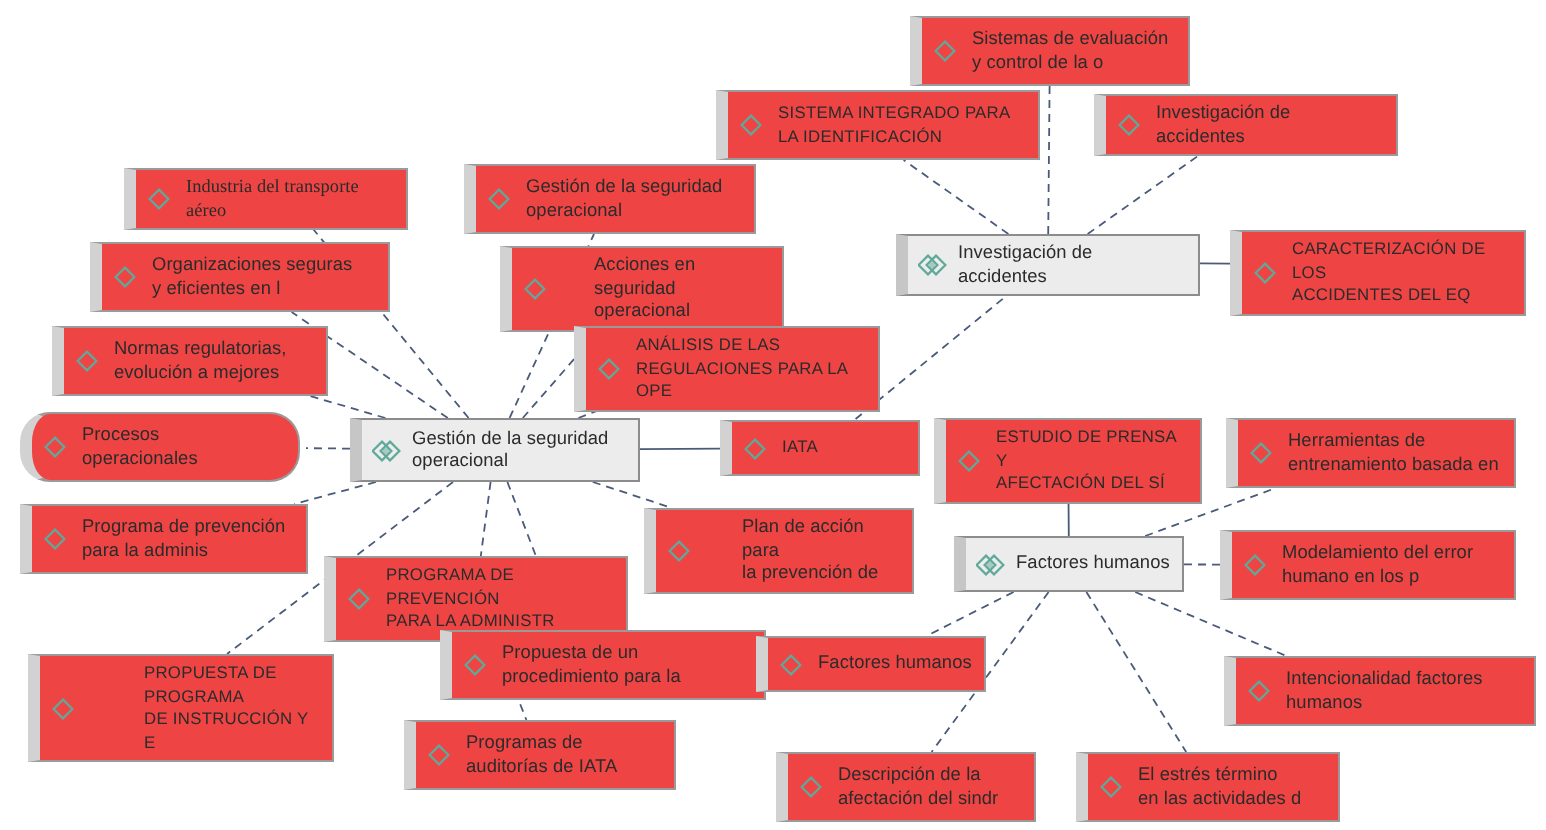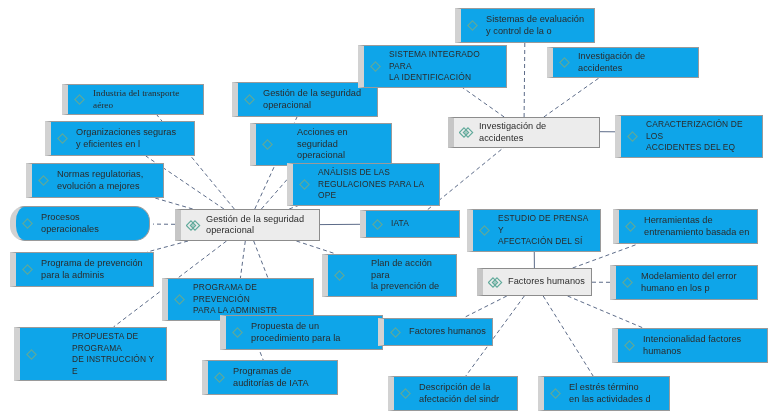--- a/index.html
+++ b/index.html
@@ -22,21 +22,21 @@
     top: 0;
     width: 773px;
     height: 415px;
     pointer-events: none;
   }
   .node {
     position: absolute;
     box-sizing: border-box;
     display: flex;
     align-items: center;
-    background: #0ea5e9;
+    background: #ef4444;
     border: 1px solid #9a9a9a;
     border-left: 6px solid #d2d2d2;
     padding: 3px 6px 3px 5px;
     z-index: 3;
   }
   .node.hub {
     background: #ececec;
     border: 1px solid #8c8c8c;
     border-left: 6px solid #c6c6c6;
   }
@@ -231,21 +231,21 @@
       </div>
       <div class="node" style="left: 455px; top: 8px; width: 140px; min-height: 35px;">
         <span class="bullet">
           <svg width="13" height="13" viewBox="0 0 13 13">
             <path d="M6.5 1.8 L11.2 6.5 L6.5 11.2 L1.8 6.5 Z" fill="none" stroke="#5fa99a" stroke-width="1.1"></path>
           </svg>
         </span>
         <span class="txt">Sistemas de evaluación
 y control de la o</span>
       </div>
-      <div class="node caps" style="left: 358px; top: 45px; width: 149px; min-height: 35px;">
+      <div class="node caps" style="left: 358px; top: 45px; width: 162px; min-height: 35px;">
         <span class="bullet">
           <svg width="13" height="13" viewBox="0 0 13 13">
             <path d="M6.5 1.8 L11.2 6.5 L6.5 11.2 L1.8 6.5 Z" fill="none" stroke="#5fa99a" stroke-width="1.1"></path>
           </svg>
         </span>
         <span class="txt">SISTEMA INTEGRADO PARA
 LA IDENTIFICACIÓN</span>
       </div>
       <div class="node" style="left: 547px; top: 47px; width: 152px; min-height: 28px;">
         <span class="bullet">

